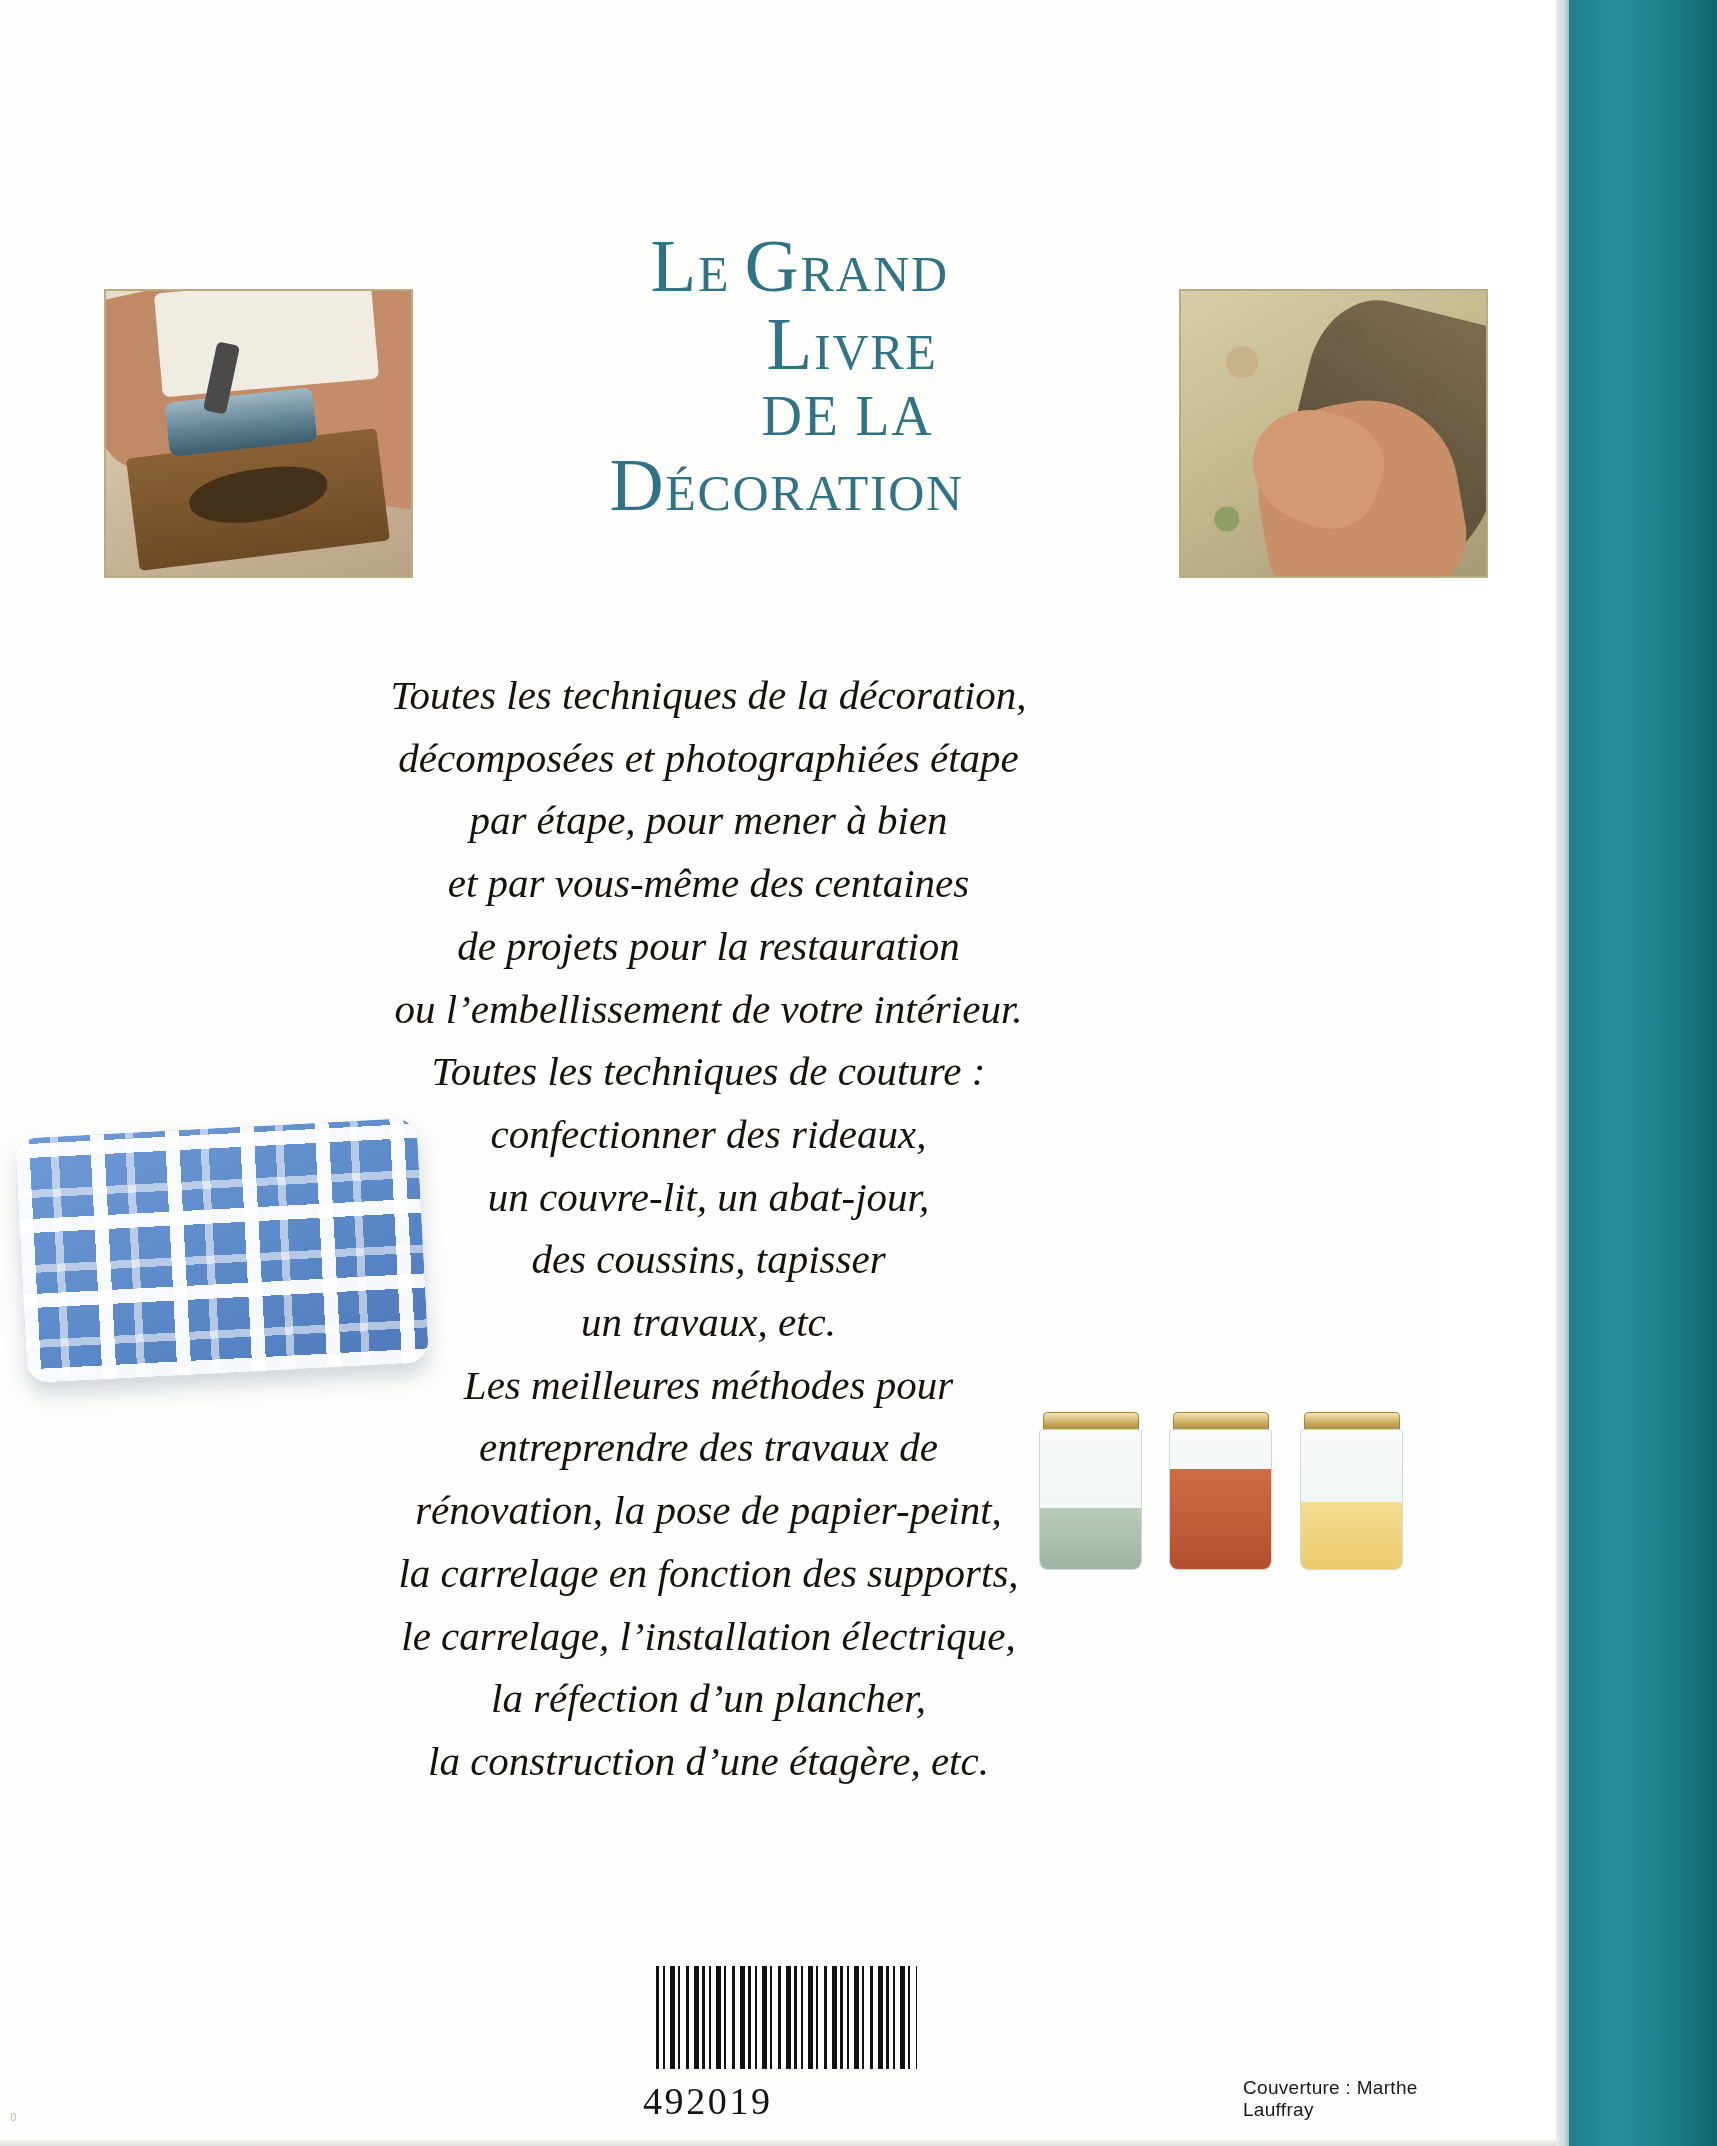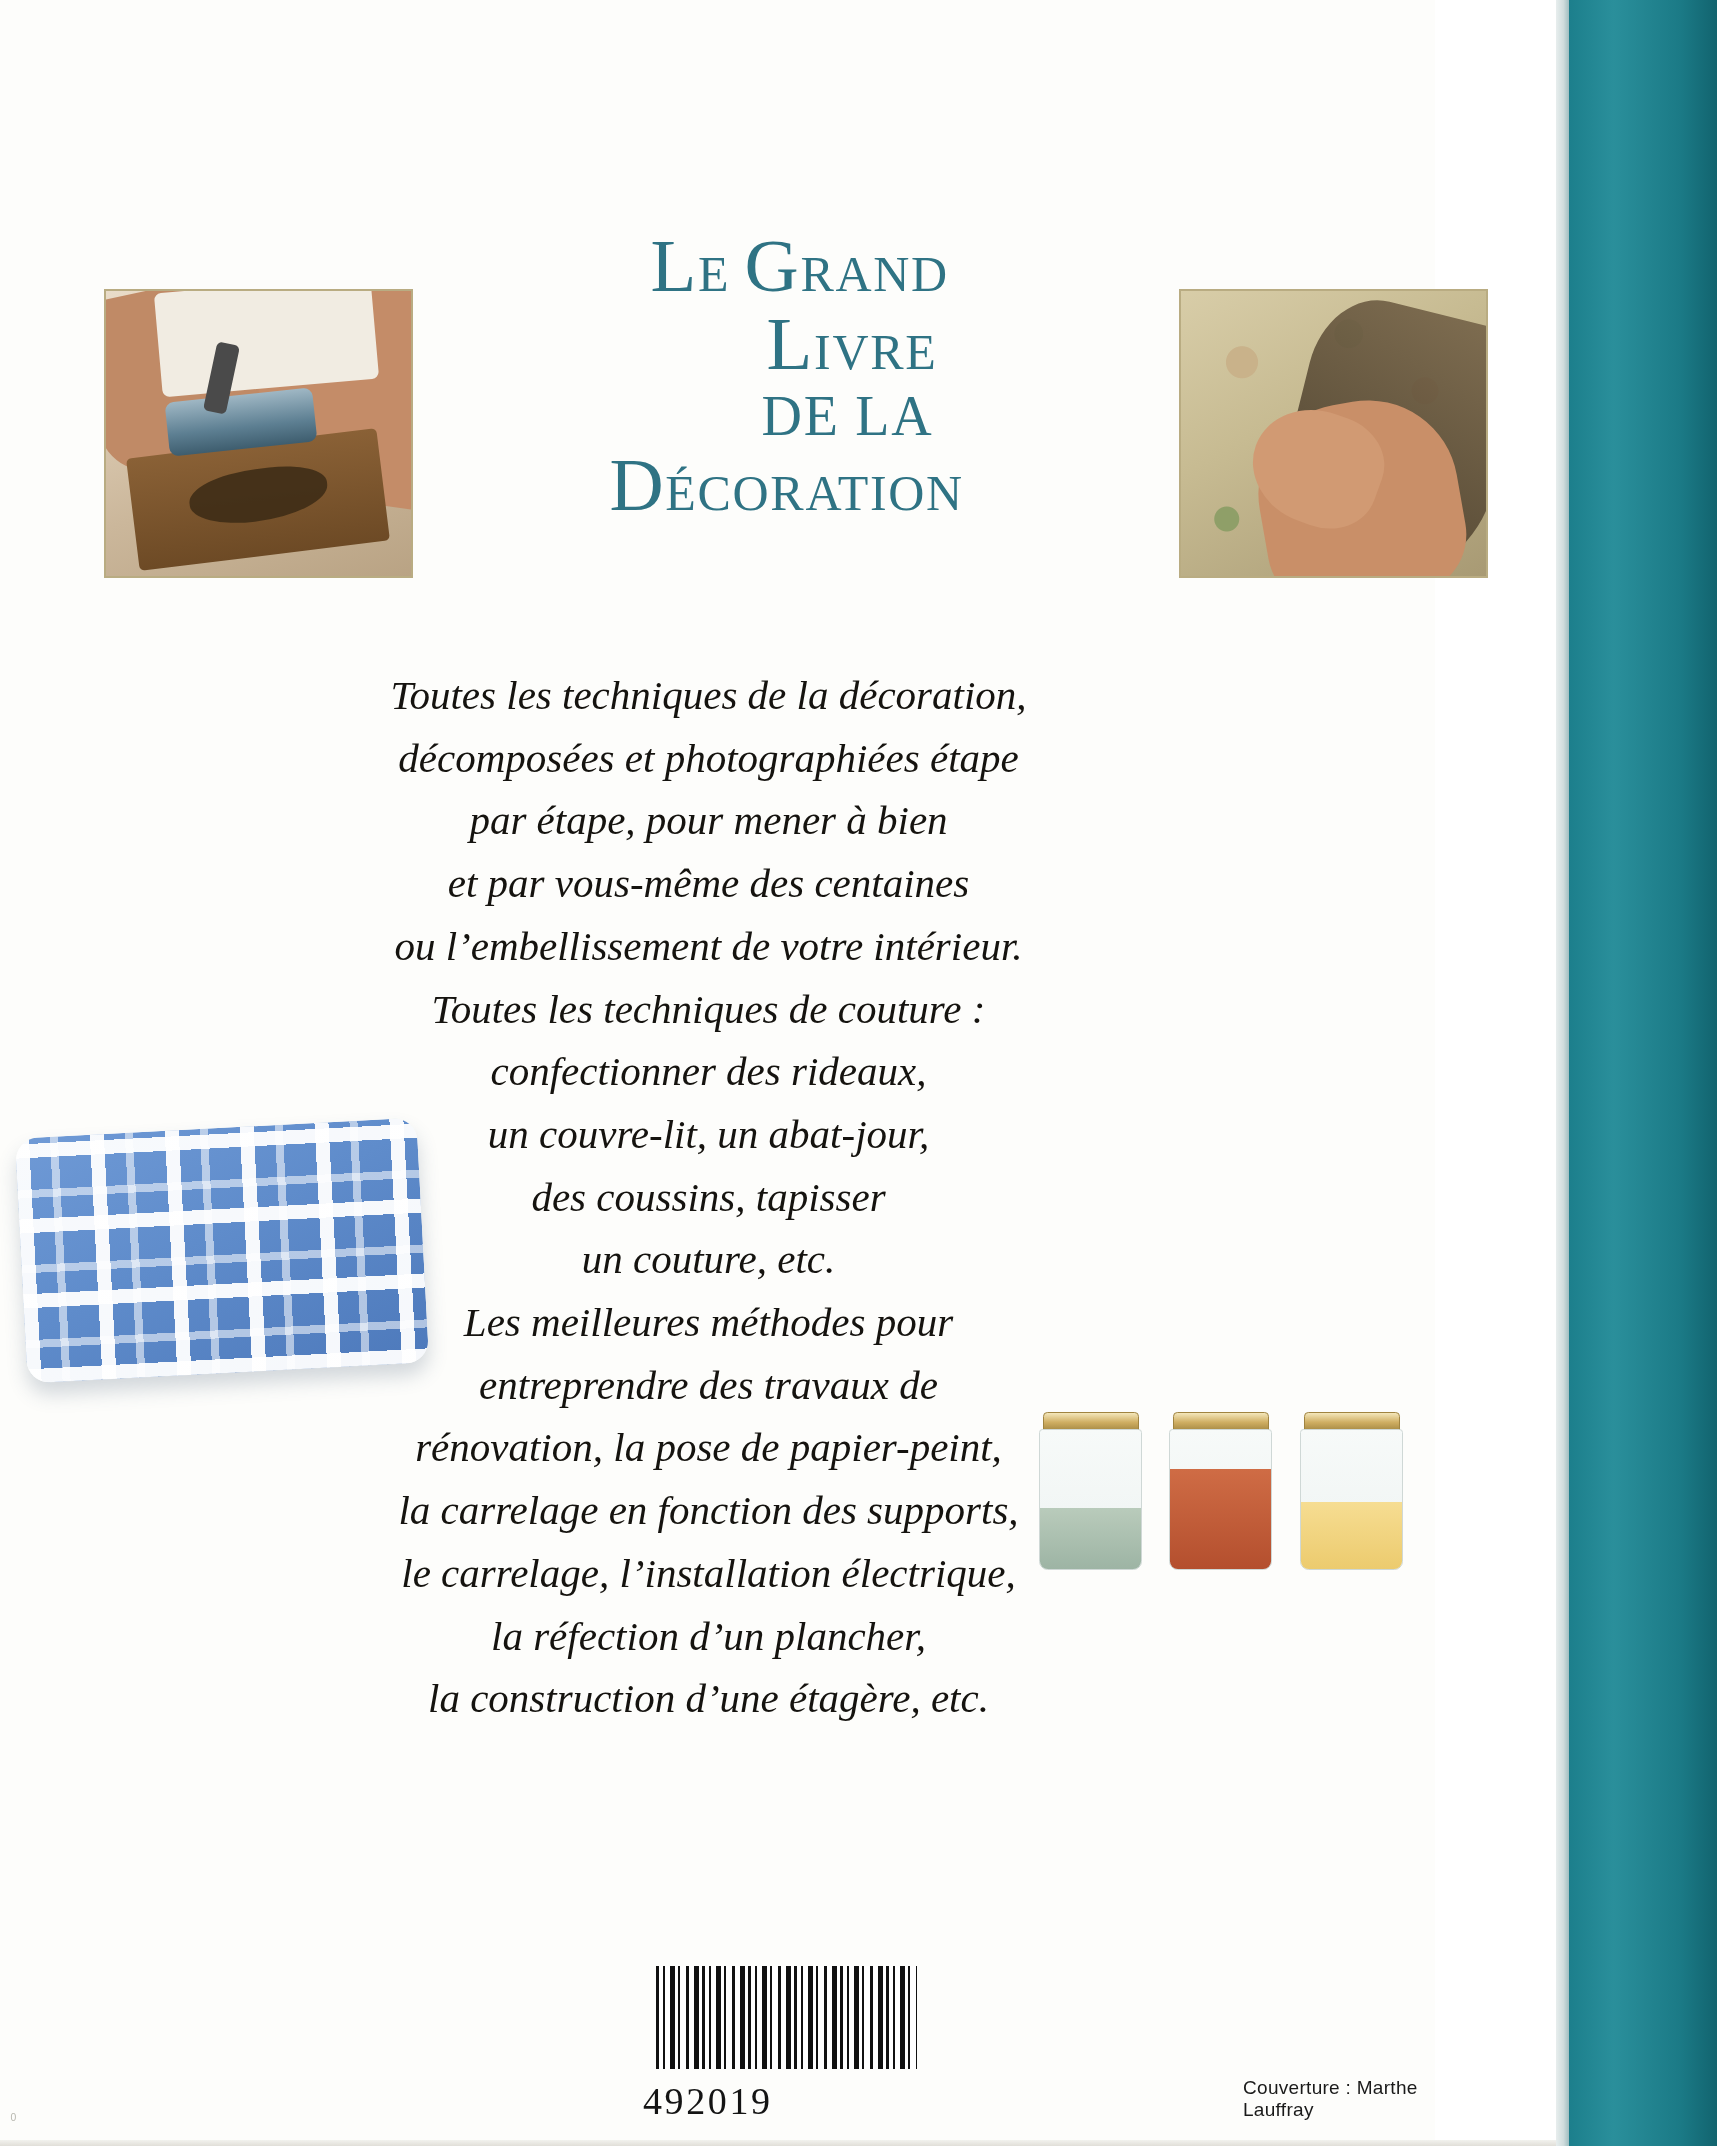--- a/index.html
+++ b/index.html
@@ -358,26 +358,27 @@
     <div class="fabric-fold"></div>
     <div class="fabric-hand"></div>
     <div class="fabric-hand2"></div>
   </div>
 
   <div id="blurb">
     <p>Toutes les techniques de la décoration,</p>
     <p>décomposées et photographiées étape</p>
     <p>par étape, pour mener à bien</p>
     <p>et par vous-même des centaines</p>
+    <p>de projets pour la restauration</p>
     <p>ou l’embellissement de votre intérieur.</p>
     <p>Toutes les techniques de couture :</p>
     <p>confectionner des rideaux,</p>
     <p>un couvre-lit, un abat-jour,</p>
     <p>des coussins, tapisser</p>
-    <p>un couture, etc.</p>
+    <p>un travaux, etc.</p>
     <p>Les meilleures méthodes pour</p>
     <p>entreprendre des travaux de</p>
     <p>rénovation, la pose de papier-peint,</p>
     <p>la carrelage en fonction des supports,</p>
     <p>le carrelage, l’installation électrique,</p>
     <p>la réfection d’un plancher,</p>
     <p>la construction d’une étagère, etc.</p>
   </div>
 
   <div id="cushion">

